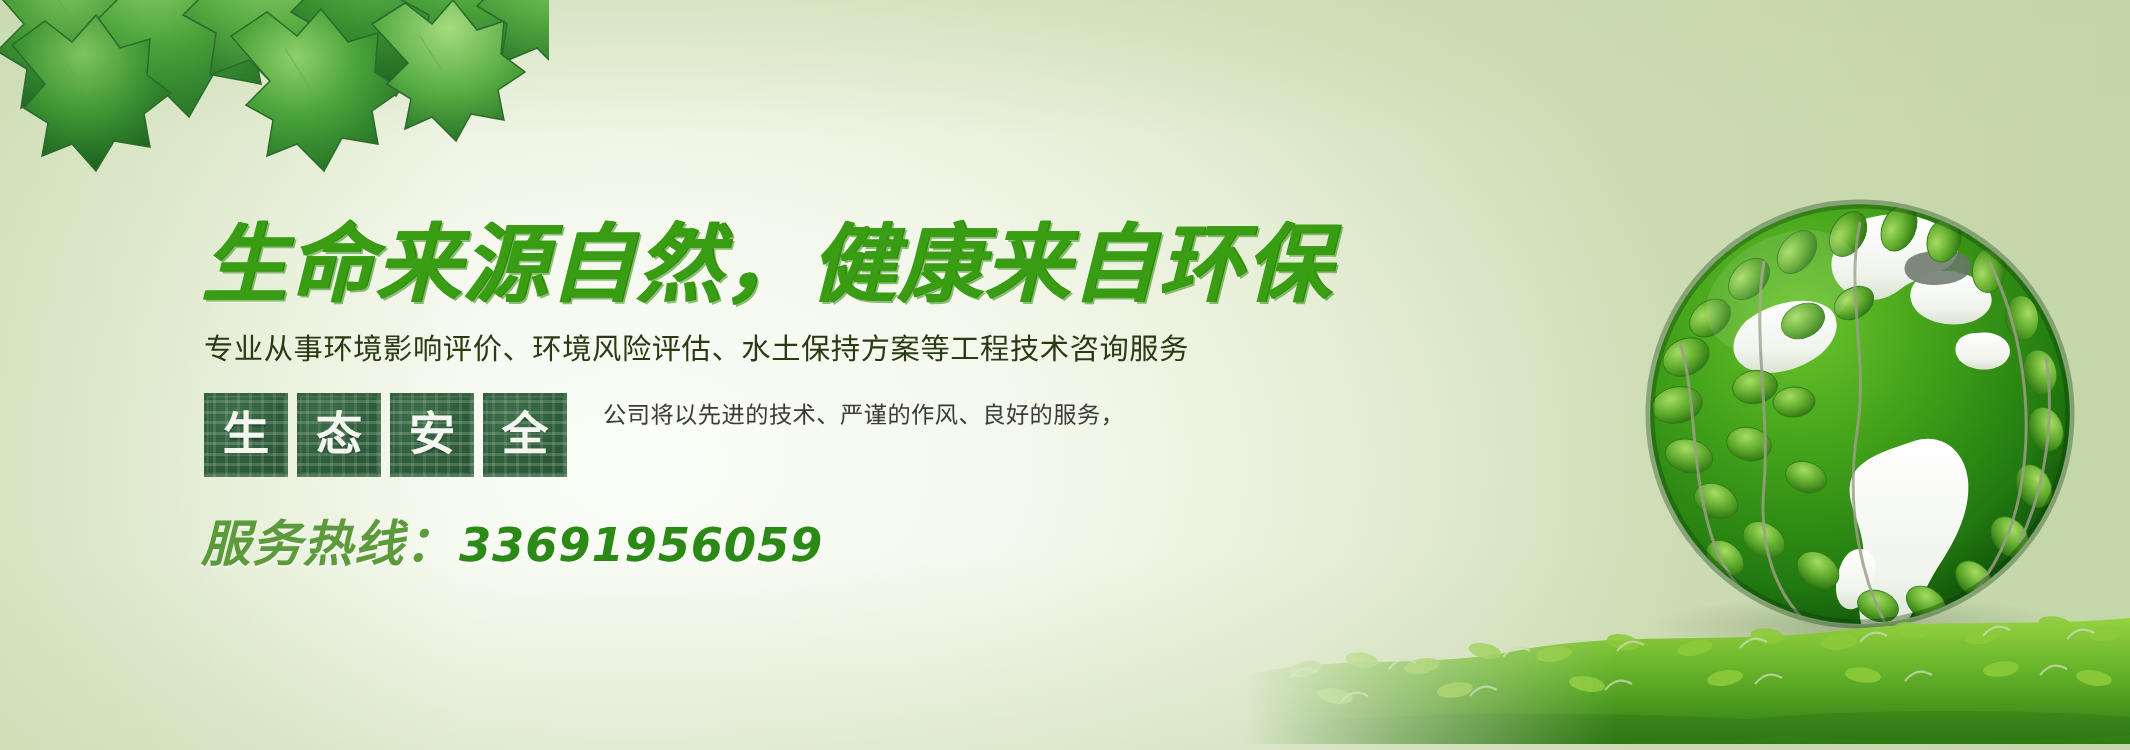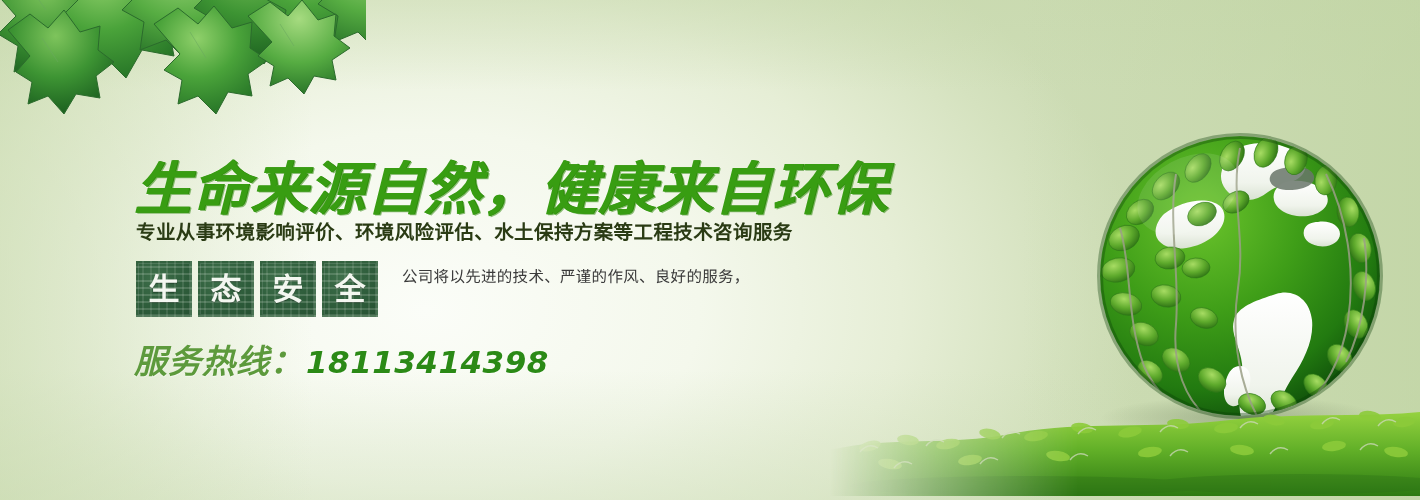--- a/index.html
+++ b/index.html
@@ -29,40 +29,40 @@
 
   
   .globe-wrap{position:absolute;right:20px;top:118px;width:320px;height:330px;}
   .globe-wrap svg{display:block;width:100%;height:100%;}
 
   
   .grass{position:absolute;left:830px;bottom:4px;width:590px;height:90px;}
   .grass svg{display:block;width:100%;height:100%;}
 
   
-  .copy{position:absolute;left:134px;top:158px;width:720px;}
+  .copy{position:absolute;left:134px;top:146px;width:720px;}
 
   .headline{
     margin:0;
     font-family:"DejaVu Sans","Liberation Sans",sans-serif;
     font-size:57px;line-height:62px;
     font-weight:bold;font-style:italic;
     color:#389d12;
     letter-spacing:1px;
     white-space:nowrap;
     text-shadow:
       1px 0 0 #2f8a0c,
       2px 1px 0 rgba(47,138,12,.55),
       0 1px 1px rgba(255,255,255,.55);
   }
 
   .subhead{
-    margin:0 0 0 2px;
+    margin:13px 0 0 2px;
     font-size:19.5px;line-height:24px;
-    font-weight:bold;
+    font-weight:normal;
     color:#2a3b14;
     letter-spacing:.4px;
     white-space:nowrap;
   }
 
   .mid-row{display:flex;align-items:flex-start;margin-top:17px;}
 
   .seals{display:flex;gap:6px;margin-left:2px;}
   .seal{
     position:relative;
@@ -329,18 +329,18 @@
         <span class="seal">全</span>
       </div>
 
       <div class="blurb">
         <p>公司将以先进的技术、严谨的作风、良好的服务，</p>
       </div>
 
     </div>
 
     <div class="hotline">
-      <span class="label">服务热线：</span><span class="number">18113414398</span>
+      <span class="label">服务热线：</span><span class="number">33691956059</span>
     </div>
 
   </div>
 
 </div>
 
 </body></html>

